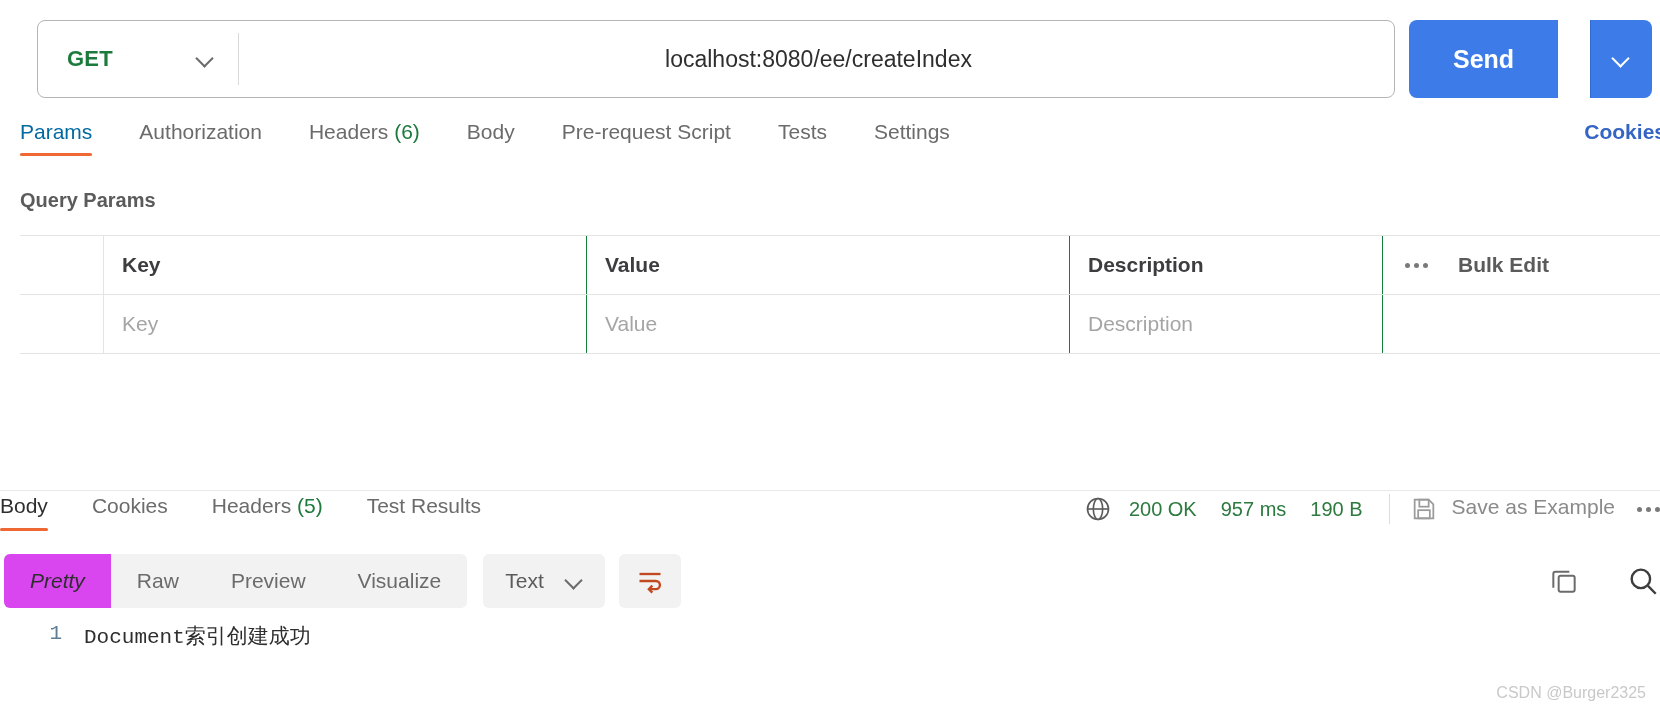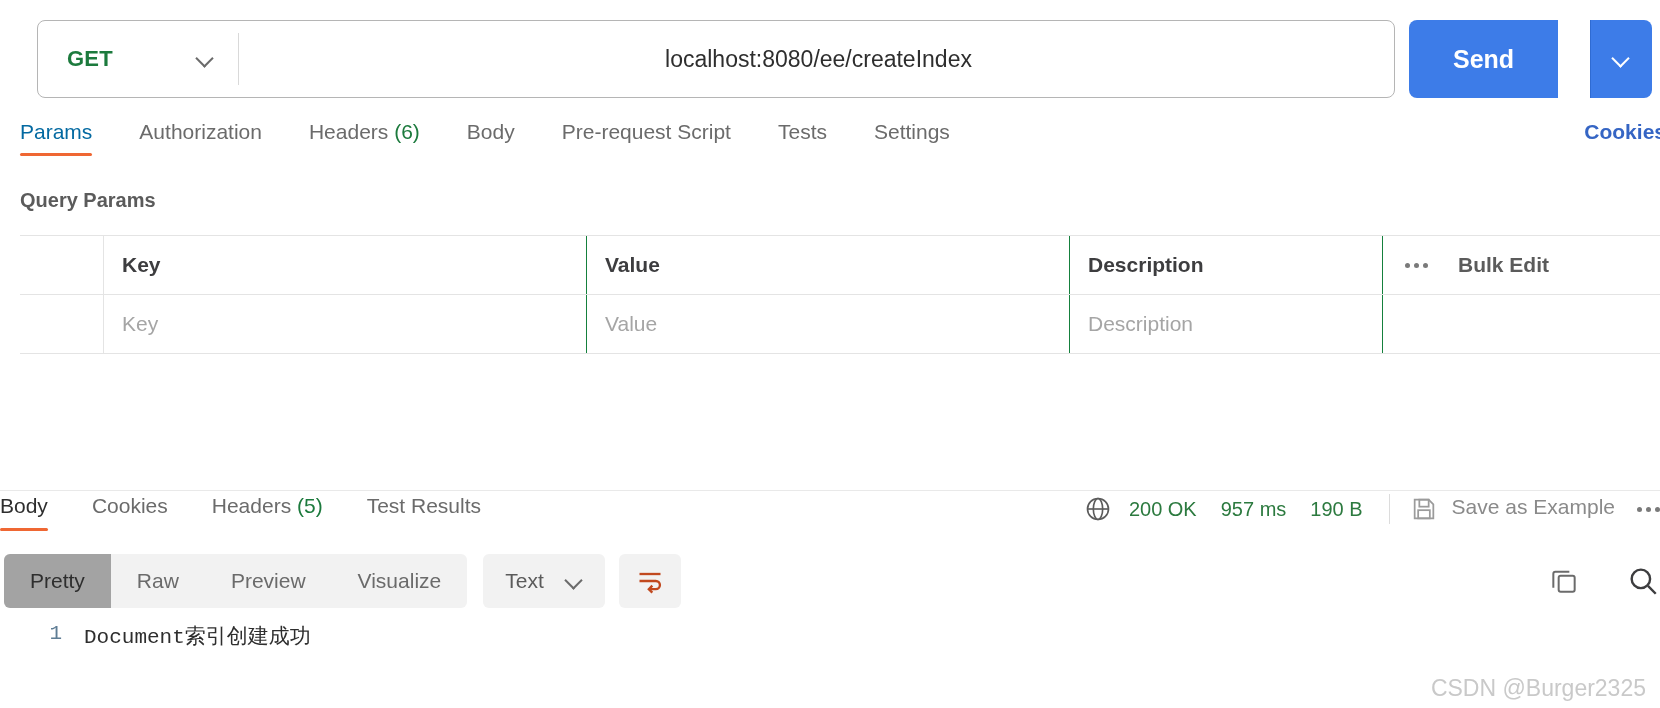--- a/index.html
+++ b/index.html
@@ -163,21 +163,21 @@
     display: flex; align-items: center;
   }
   .segmented {
     display: flex; background: #f2f2f2; border-radius: 6px; overflow: hidden;
     height: 54px; margin-left: 4px;
   }
   .seg {
     display: flex; align-items: center; padding: 0 26px;
     font-size: 21px; color: #6b6b6b; cursor: pointer; white-space: nowrap;
   }
-  .seg.active { background: #a3a3a3; color: #2e2e2e; }
+  .seg.active { background: #d946ef; color: #2e2e2e; font-style: italic; }
   .fmt-select {
     margin-left: 16px; height: 54px; background: #f2f2f2; border-radius: 6px;
     display: flex; align-items: center; gap: 22px; padding: 0 22px;
     cursor: pointer;
   }
   .fmt-select .label { font-size: 21px; color: #5b5b5b; }
   .wrap-btn {
     margin-left: 14px; width: 62px; height: 54px; background: #f2f2f2;
     border-radius: 6px; display: flex; align-items: center; justify-content: center;
     cursor: pointer;
@@ -199,21 +199,21 @@
     font-family: "Liberation Mono", monospace;
     font-size: 21px; color: #5f7d95;
   }
   .code-text {
     font-family: "Liberation Mono", monospace;
     font-size: 21px; color: #2e2e2e; white-space: pre;
   }
 
   .watermark {
     position: absolute; right: 14px; bottom: 6px;
-    font-size: 23px; color: #c9c9c9;
+    font-size: 16px; color: #c9c9c9;
   }
 </style>
 </head>
 <body>
 
 <div class="app">
 
   <div class="urlbar-row">
     <div class="url-box">
       <div class="method-select">

